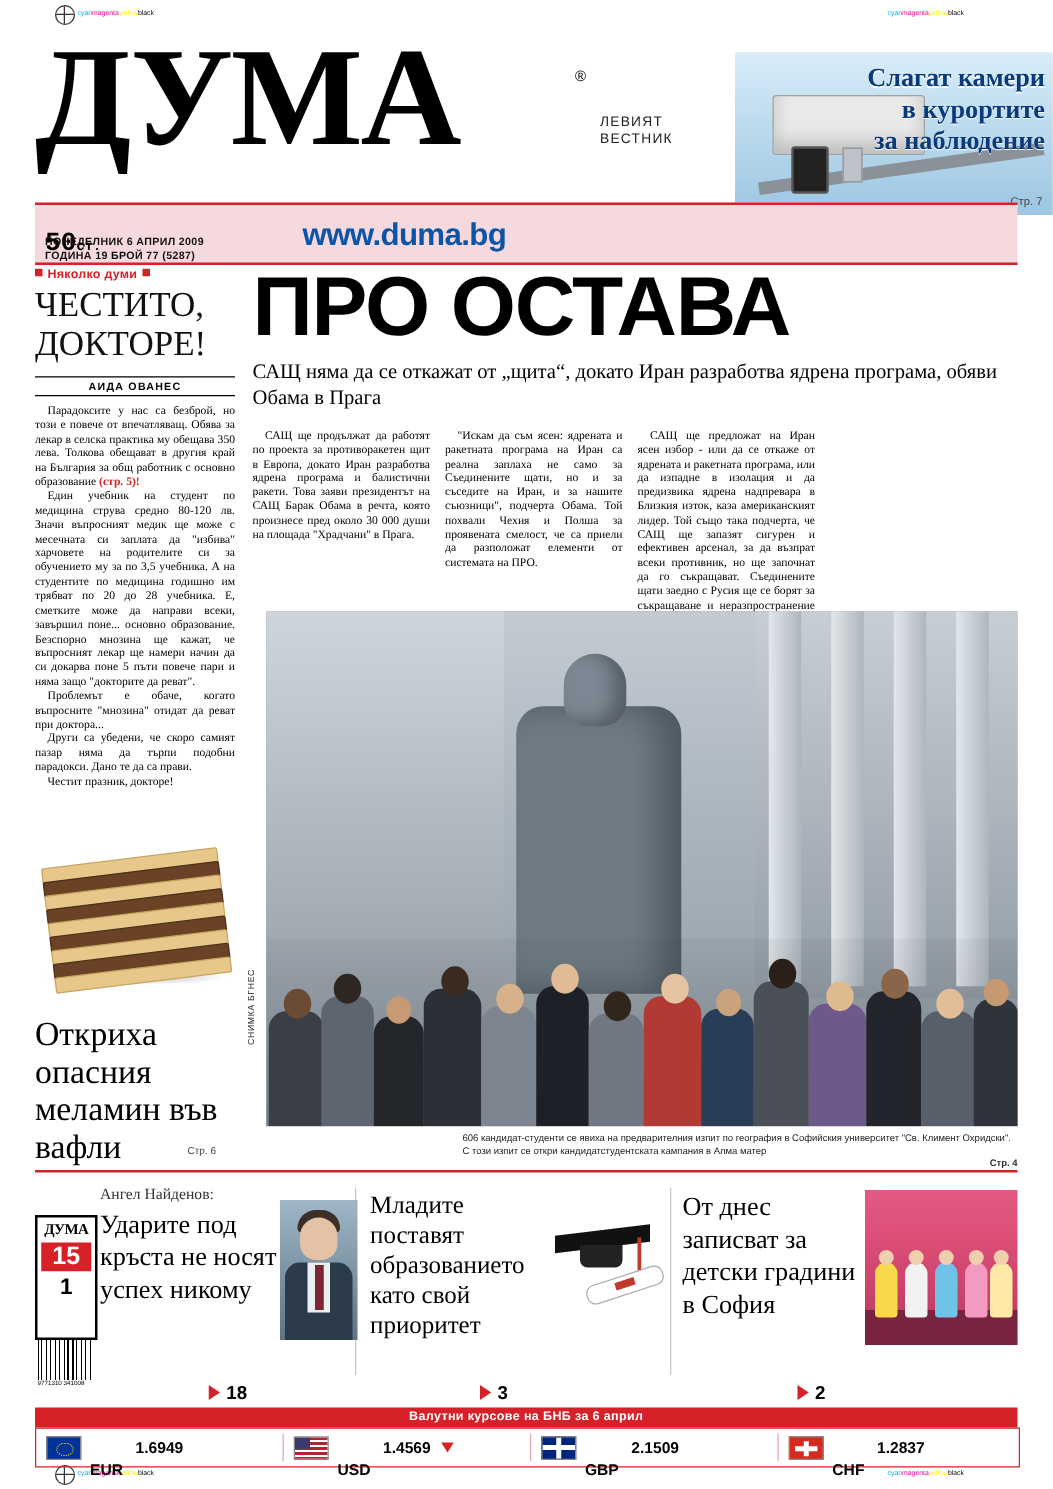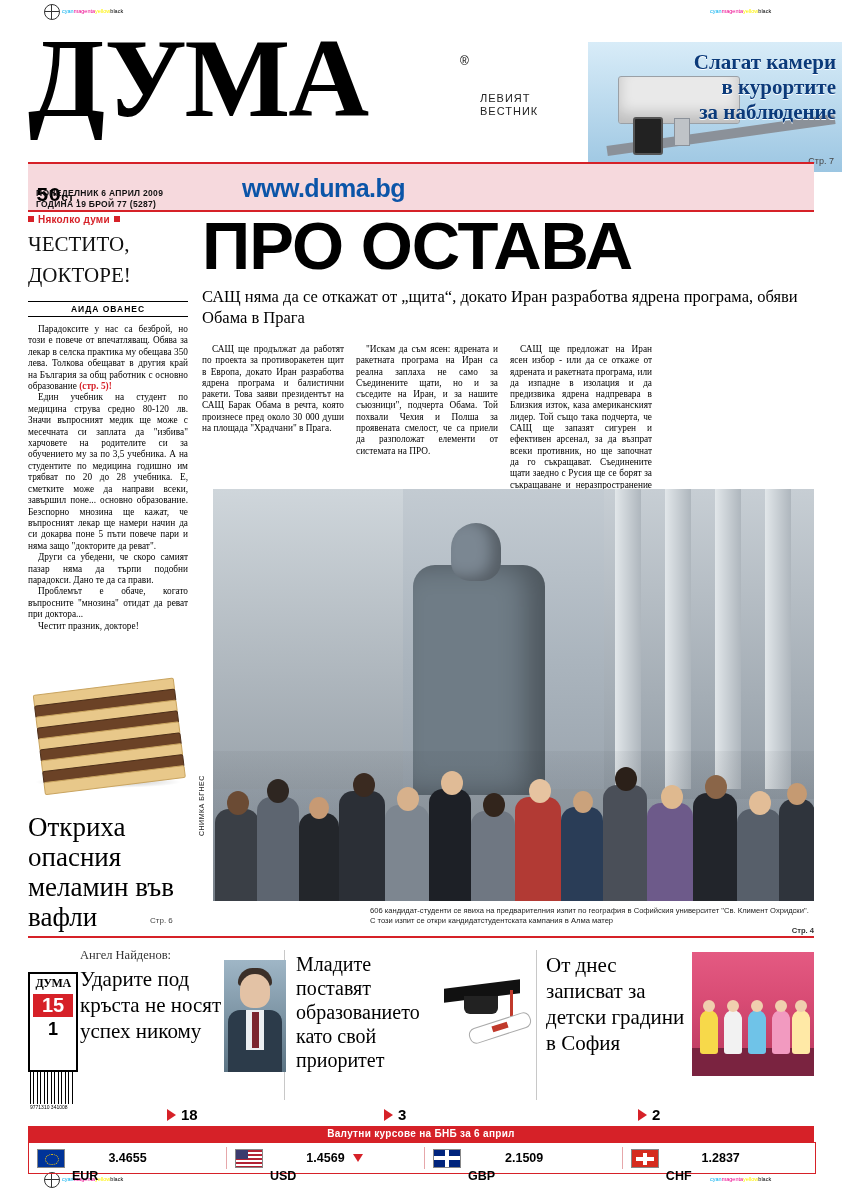--- a/index.html
+++ b/index.html
@@ -33,21 +33,21 @@
   .price{position:absolute;left:8px;top:20px;font-family:Liberation Mono, monospace;font-weight:bold;font-size:21px;}
   .price small{font-size:11px;font-weight:bold;}
   .dateline{position:absolute;left:8px;top:24px;font-family:"Liberation Sans",sans-serif;font-size:8.5px;font-weight:bold;line-height:11px;letter-spacing:.3px;color:#111;}
   .site{position:absolute;left:214px;top:10px;font-family:"Liberation Sans",serif;font-weight:bold;font-size:25px;color:#0b55a8;letter-spacing:-.5px;}
 
   
   .leftcol{position:absolute;left:28px;top:214px;width:160px;}
   .kicker{font-family:"Liberation Sans",sans-serif;font-size:10px;font-weight:bold;color:#d62128;letter-spacing:.2px;}
   .kicker .sq{display:inline-block;width:6px;height:6px;background:#d62128;margin:0 4px 0 0;vertical-align:1px;}
   .kicker .sq2{display:inline-block;width:6px;height:6px;background:#d62128;margin-left:4px;vertical-align:1px;}
-  .ltitle{font-family:"Liberation Serif",serif;font-size:21px;line-height:31px;font-weight:normal;margin-top:4px;color:#111;}
+  .ltitle{font-family:"Liberation Serif",serif;font-size:28px;line-height:31px;font-weight:normal;margin-top:4px;color:#111;}
   .byline{margin-top:10px;border-top:1px solid #000;border-bottom:1px solid #000;padding:2px 0;text-align:center;font-family:"Liberation Sans",sans-serif;font-size:8.5px;font-weight:bold;letter-spacing:1px;}
   .ltext{margin-top:7px;font-size:9.3px;line-height:11.4px;text-align:justify;font-family:"Liberation Serif",serif;}
   .ltext p{margin:0 0 0 0;text-indent:10px;}
   .ltext .red{color:#d62128;font-weight:bold;}
 
   .waffle{position:absolute;left:28px;top:672px;width:160px;height:130px;}
   .waffle .stack{position:absolute;left:10px;top:14px;width:140px;height:96px;transform:rotate(-7deg);}
   .waffle .layer{position:absolute;left:0;width:140px;height:11px;border-radius:2px;}
   .wl-a{background:#e8c88a;border:1px solid #c9a45f;}
   .wl-b{background:#6b4226;border:1px solid #4d2f1a;}
@@ -189,22 +189,22 @@
     <div class="site">www.duma.bg</div>
   </div>
 
   <div class="leftcol">
     <div class="kicker"><span class="sq"></span><span>Няколко думи</span><span class="sq2"></span></div>
     <div class="ltitle">ЧЕСТИТО, ДОКТОРЕ!</div>
     <div class="byline">АИДА  ОВАНЕС</div>
     <div class="ltext">
       <p><span>Парадоксите у нас са безброй, но този е повече от впечатляващ. Обява за лекар в селска практика му обещава 350 лева. Толкова обещават в другия край на България за общ работник с основно образование</span> <span class="red">(стр. 5)!</span></p>
       <p>Един учебник на студент по медицина струва средно 80-120 лв. Значи въпросният медик ще може с месечната си заплата да "избива" харчовете на родителите си за обучението му за по 3,5 учебника. А на студентите по медицина годишно им трябват по 20 до 28 учебника. Е, сметките може да направи всеки, завършил поне... основно образование. Безспорно мнозина ще кажат, че въпросният лекар ще намери начин да си докарва поне 5 пъти повече пари и няма защо "докторите да реват".</p>
+      <p>Проблемът е обаче, когато въпросните "мнозина" отидат да реват при доктора...</p>
       <p>Други са убедени, че скоро самият пазар няма да търпи подобни парадокси. Дано те да са прави.</p>
-      <p>Проблемът е обаче, когато въпросните "мнозина" отидат да реват при доктора...</p>
       <p>Честит празник, докторе!</p>
     </div>
   </div>
 
   <div class="waffle">
     <div class="waffle-shadow"></div>
     <div class="stack">
       <div class="layer wl-a" style="top:0px;"></div>
       <div class="layer wl-b" style="top:11px;"></div>
       <div class="layer wl-a" style="top:22px;"></div>
@@ -348,21 +348,21 @@
     <div class="arr" style="left:610px;"><span class="tri"></span><span>2</span></div>
   </div>
 
   <div class="rates-hd">Валутни  курсове  на  БНБ  за  6  април</div>
   <div class="rates">
     <div class="rate" style="width:195px;">
       <div class="flag f-eur">
           <div class="stars"></div>
         </div>
       <span class="rcode">EUR</span>
-      <span class="rval">3.4655</span>
+      <span class="rval">1.6949</span>
     </div>
     <div class="rate-sep"></div>
     <div class="rate" style="width:195px;">
       <div class="flag f-usd">
           <div class="canton"></div>
         </div>
       <span class="rcode">USD</span>
       <span class="rval">1.4569</span>
       <span class="tri-dn"></span>
     </div>

